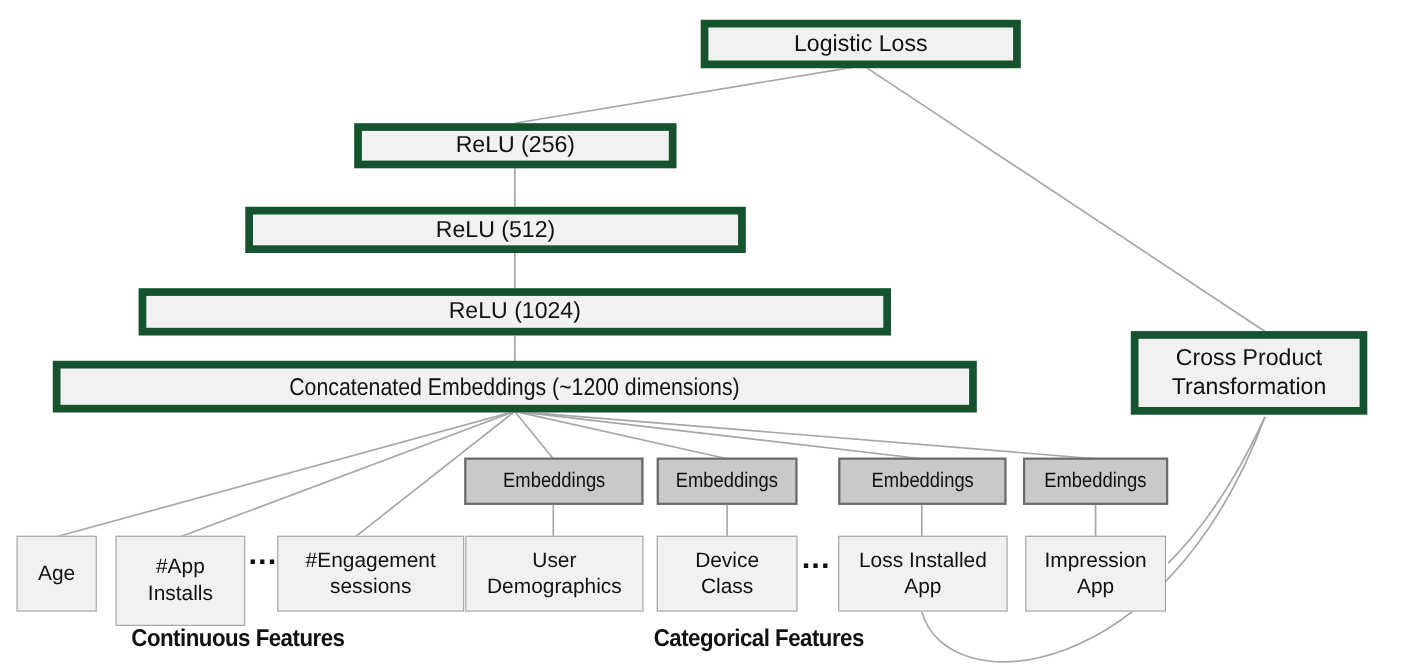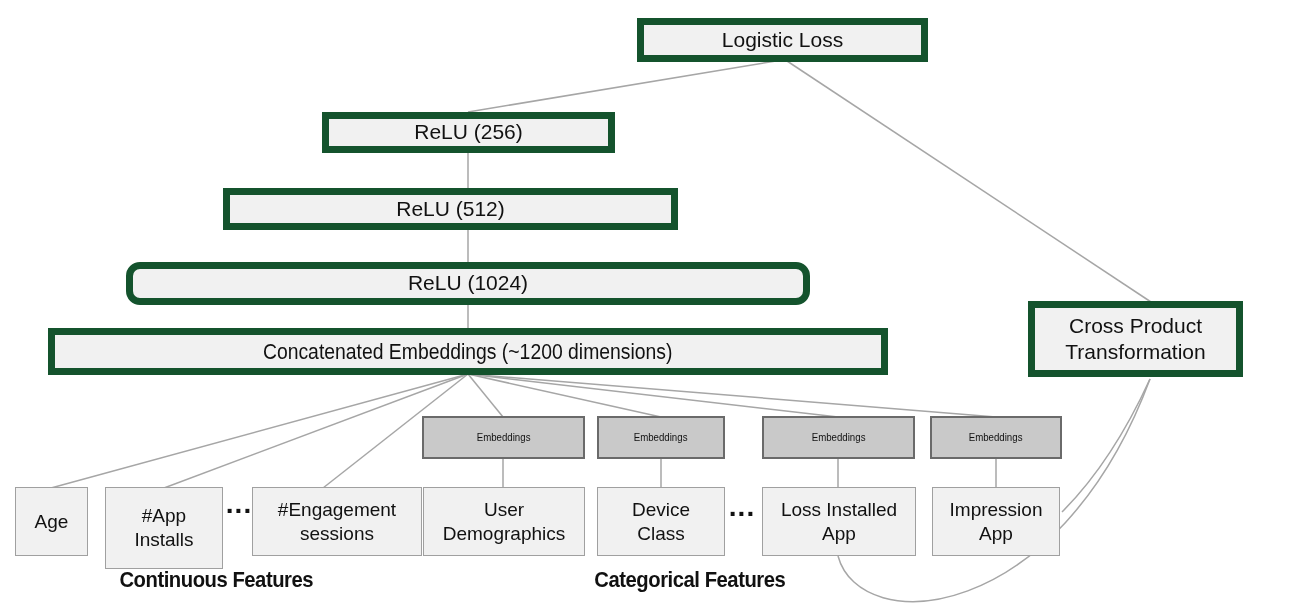--- a/index.html
+++ b/index.html
@@ -31,21 +31,21 @@
     align-items: center;
     justify-content: center;
     text-align: center;
     z-index: 1;
     font-size: 21px;
     line-height: 1.25;
   }
   .embed {
     background: #c9c9c9;
     border: 2px solid #6a6a6a;
-    font-size: 11px;
+    font-size: 19px;
   }
   .feature {
     background: #f1f1f1;
     border: 1.5px solid #a0a0a0;
     font-size: 19px;
   }
   .pre { white-space: pre-line; }
   .condensed { display: inline-block; transform: scaleX(0.88); transform-origin: center; white-space: nowrap; }
   .concat-text { font-size: 22px; }
   .group-label {
@@ -104,21 +104,21 @@
   </div>
 
   <div class="box" style="left:322px; top:112px; width:293px; height:41px;">
     <span>ReLU (256)</span>
   </div>
 
   <div class="box" style="left:223px; top:188px; width:455px; height:42px;">
     <span>ReLU (512)</span>
   </div>
 
-  <div class="box" style="left:126px; top:262px; width:684px; height:43px;border-radius:14px;">
+  <div class="box" style="left:126px; top:262px; width:684px; height:43px;">
     <span>ReLU (1024)</span>
   </div>
 
   <div class="box" style="left:48px; top:328px; width:840px; height:47px;">
     <span class="condensed concat-text">Concatenated Embeddings (~1200 dimensions)</span>
   </div>
 
   <div class="box pre" style="left:1028px; top:301px; width:215px; height:76px;">
     <span class="pre">Cross Product
 Transformation</span>

